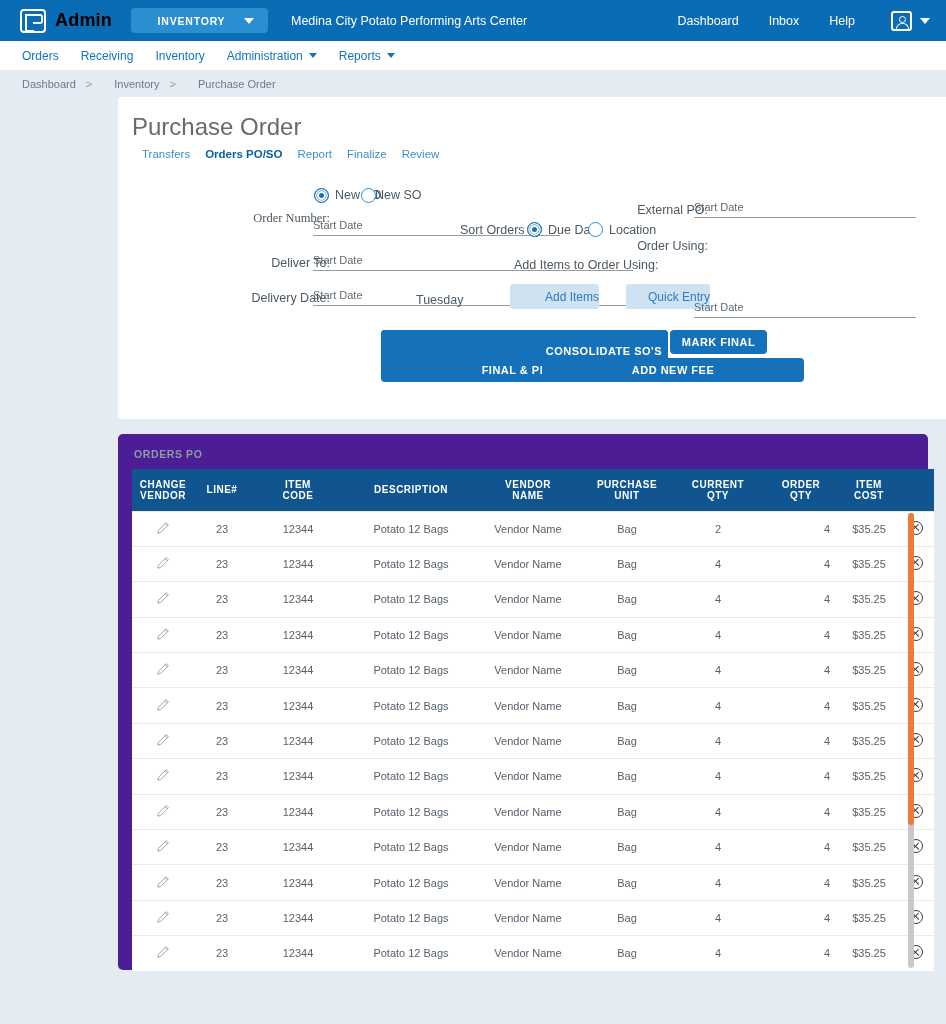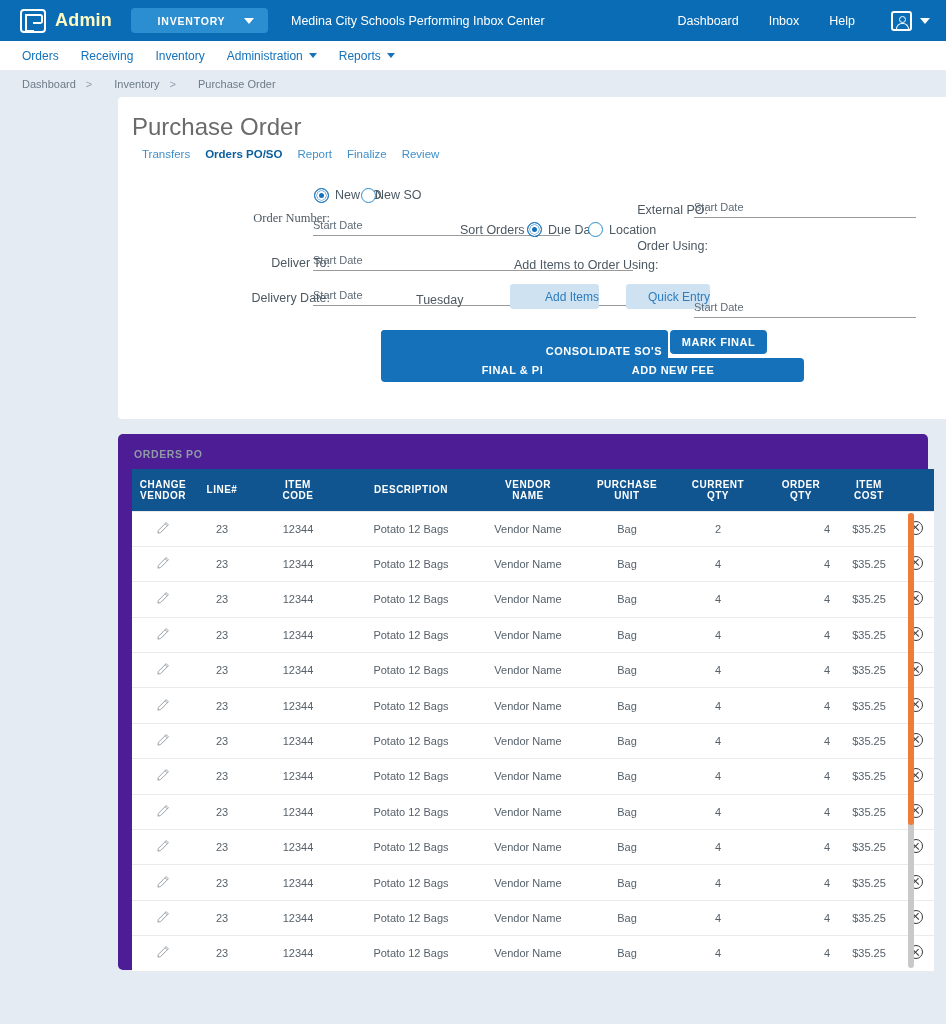--- a/index.html
+++ b/index.html
@@ -23,21 +23,21 @@
   .logo-mark::before {
     content: ""; position: absolute; left: 3px; top: 3px;
     width: 7px; height: 14px; border: 2px solid #fff; border-right: none;
   }
   .logo-mark::after {
     content: ""; position: absolute; left: 11px; top: 3px;
     width: 8px; height: 6px; border: 2px solid #fff; border-left: none;
     border-radius: 0 3px 3px 0;
   }
   .logo-text {
-    color: #fef9c3; font-size: 18px; font-weight: bold; margin-left: 9px; letter-spacing: .2px;
+    color: #000000; font-size: 18px; font-weight: bold; margin-left: 9px; letter-spacing: .2px;
   }
   .module-pill {
     margin-left: 19px; width: 137px; height: 25px; border-radius: 4px;
     background: #2b8ed0; color: #fff; font-size: 10.5px; font-weight: bold;
     letter-spacing: .8px; display: flex; align-items: center; position: relative;
   }
   .module-pill .lbl { flex: 1; text-align: center; padding-left: 8px; }
   .caret-down {
     width: 0; height: 0; border-left: 5px solid transparent;
     border-right: 5px solid transparent; border-top: 6px solid #fff;
@@ -193,21 +193,21 @@
 </head>
 <body>
 
 <div class="topbar">
   <div class="logo-mark"></div>
   <div class="logo-text">Admin</div>
   <div class="module-pill">
     <span class="lbl">INVENTORY</span>
     <span class="caret-down"></span>
   </div>
-  <div class="org-name">Medina City Schools Performing Inbox Center</div>
+  <div class="org-name">Medina City Potato Performing Arts Center</div>
   <div class="topnav-right">
     <a href="#">Dashboard</a>
     <a href="#">Inbox</a>
     <a href="#">Help</a>
     <div class="avatar-box"></div>
     <div class="avatar-caret"></div>
   </div>
 </div>
 
 <div class="subnav">

